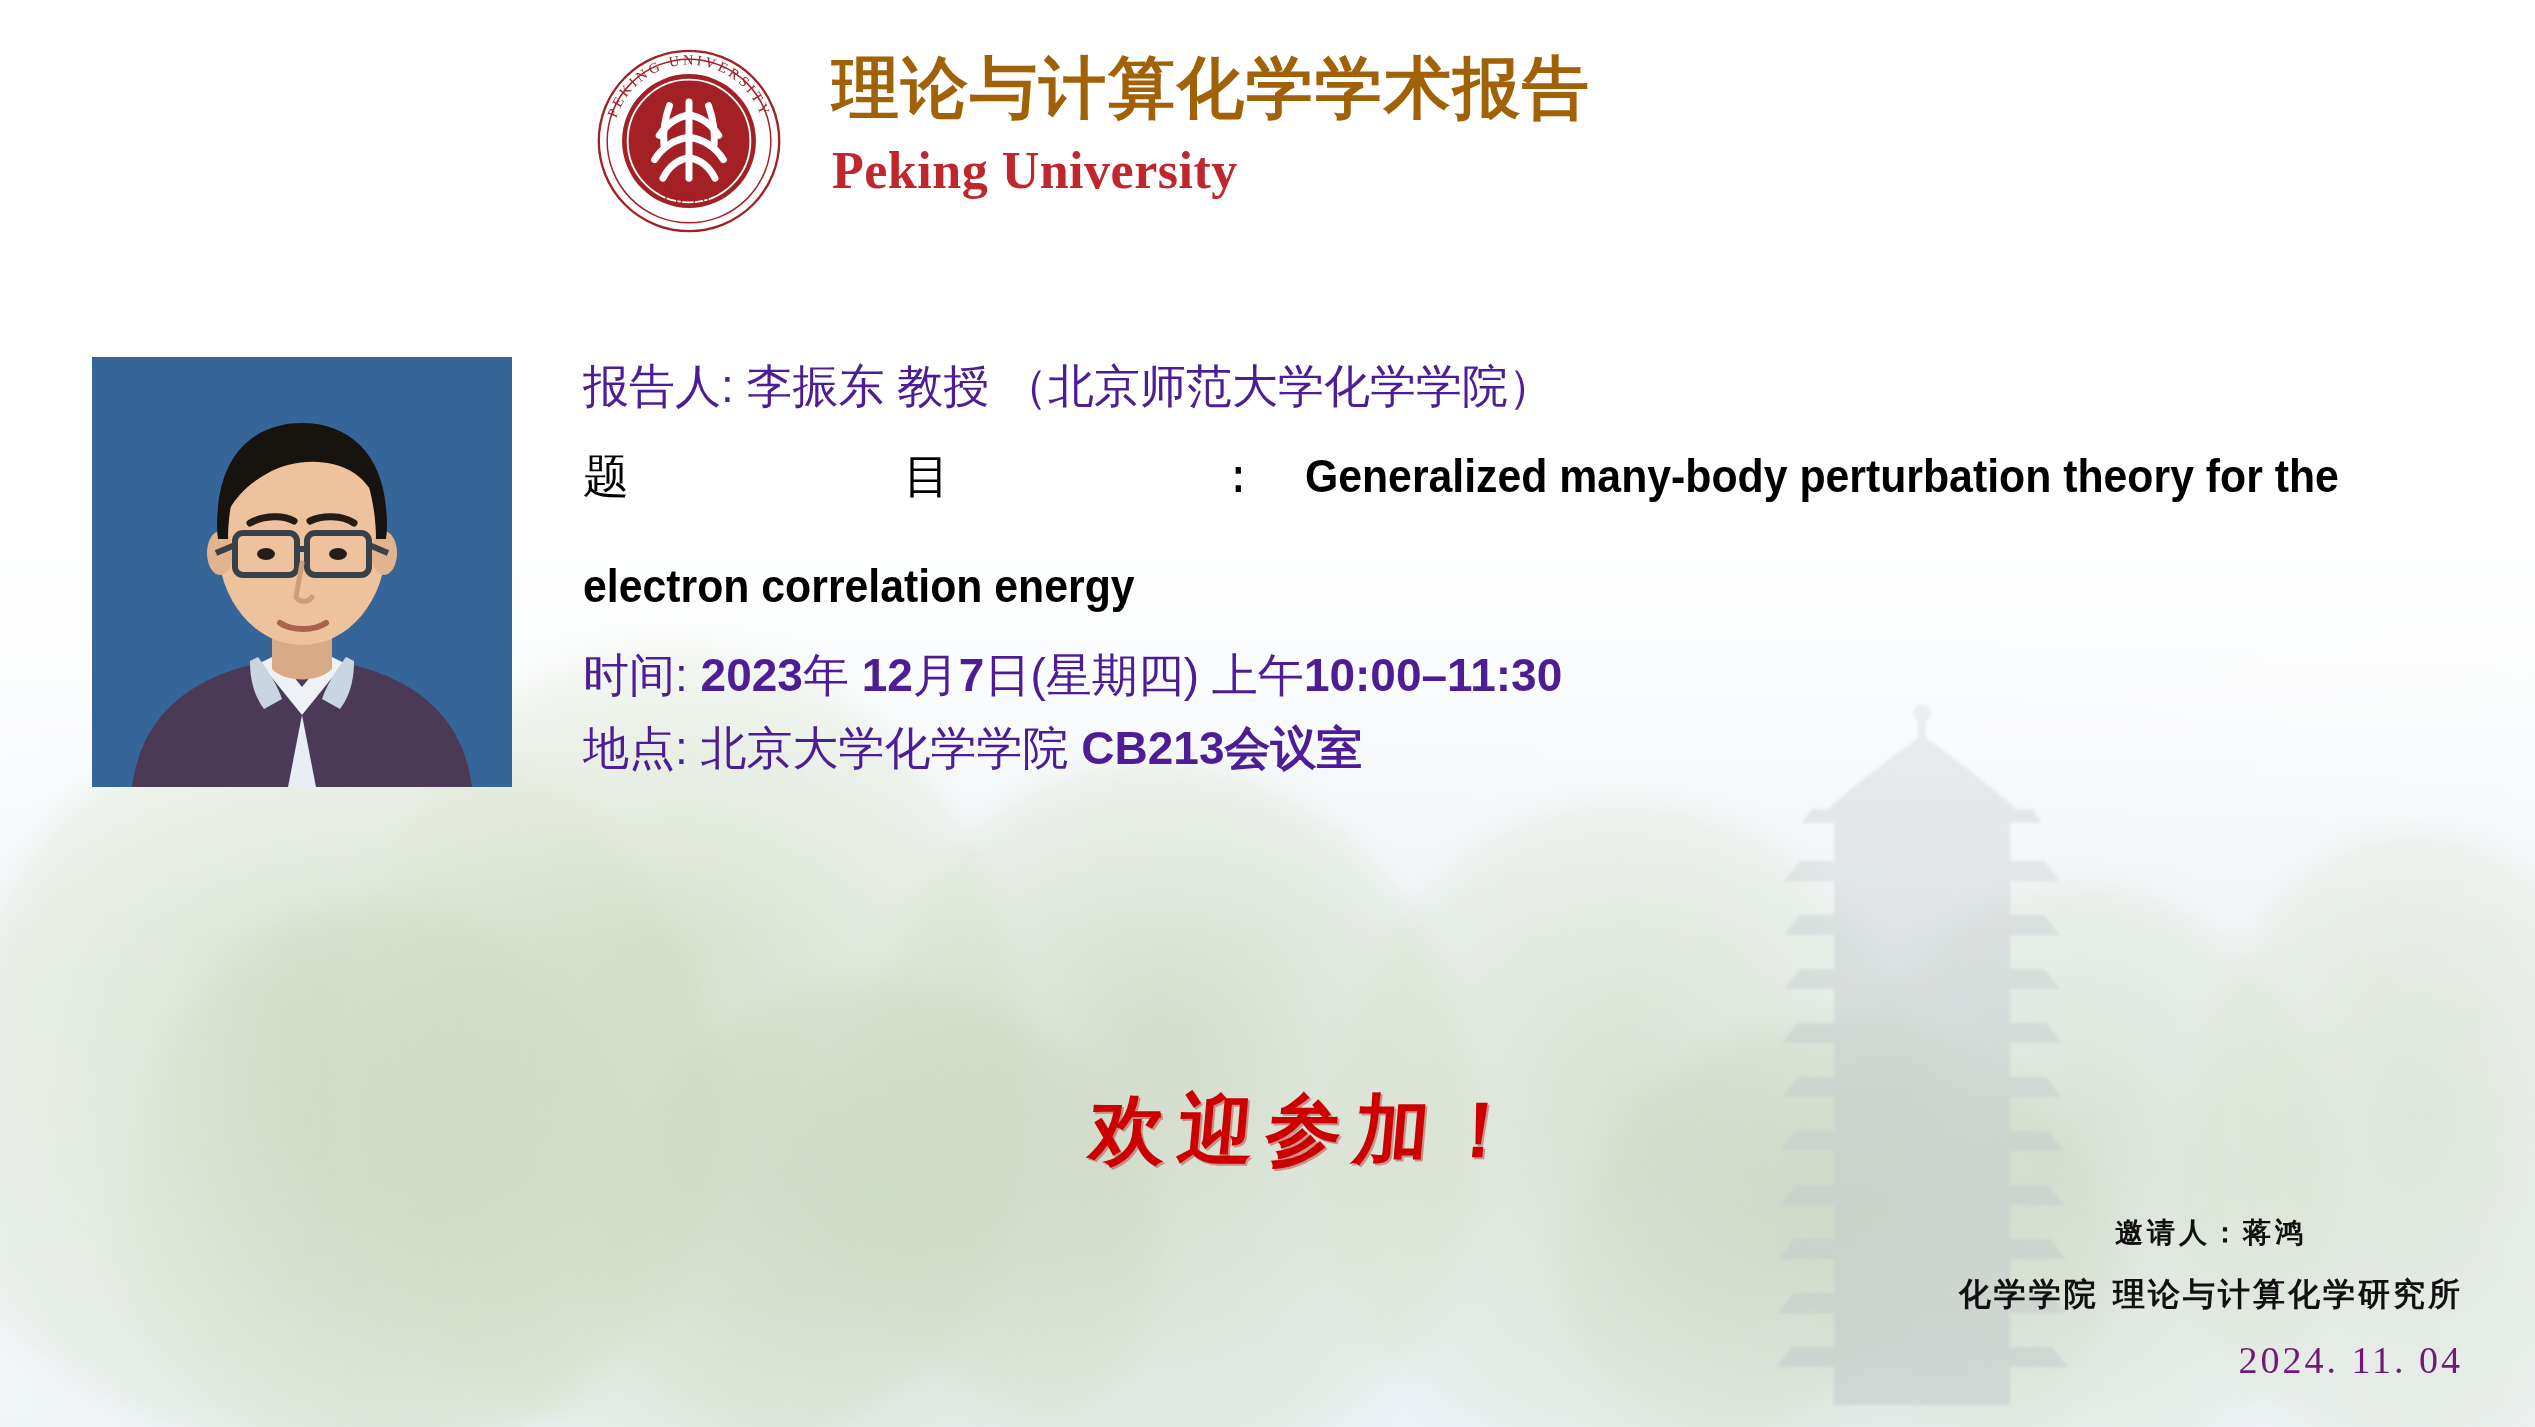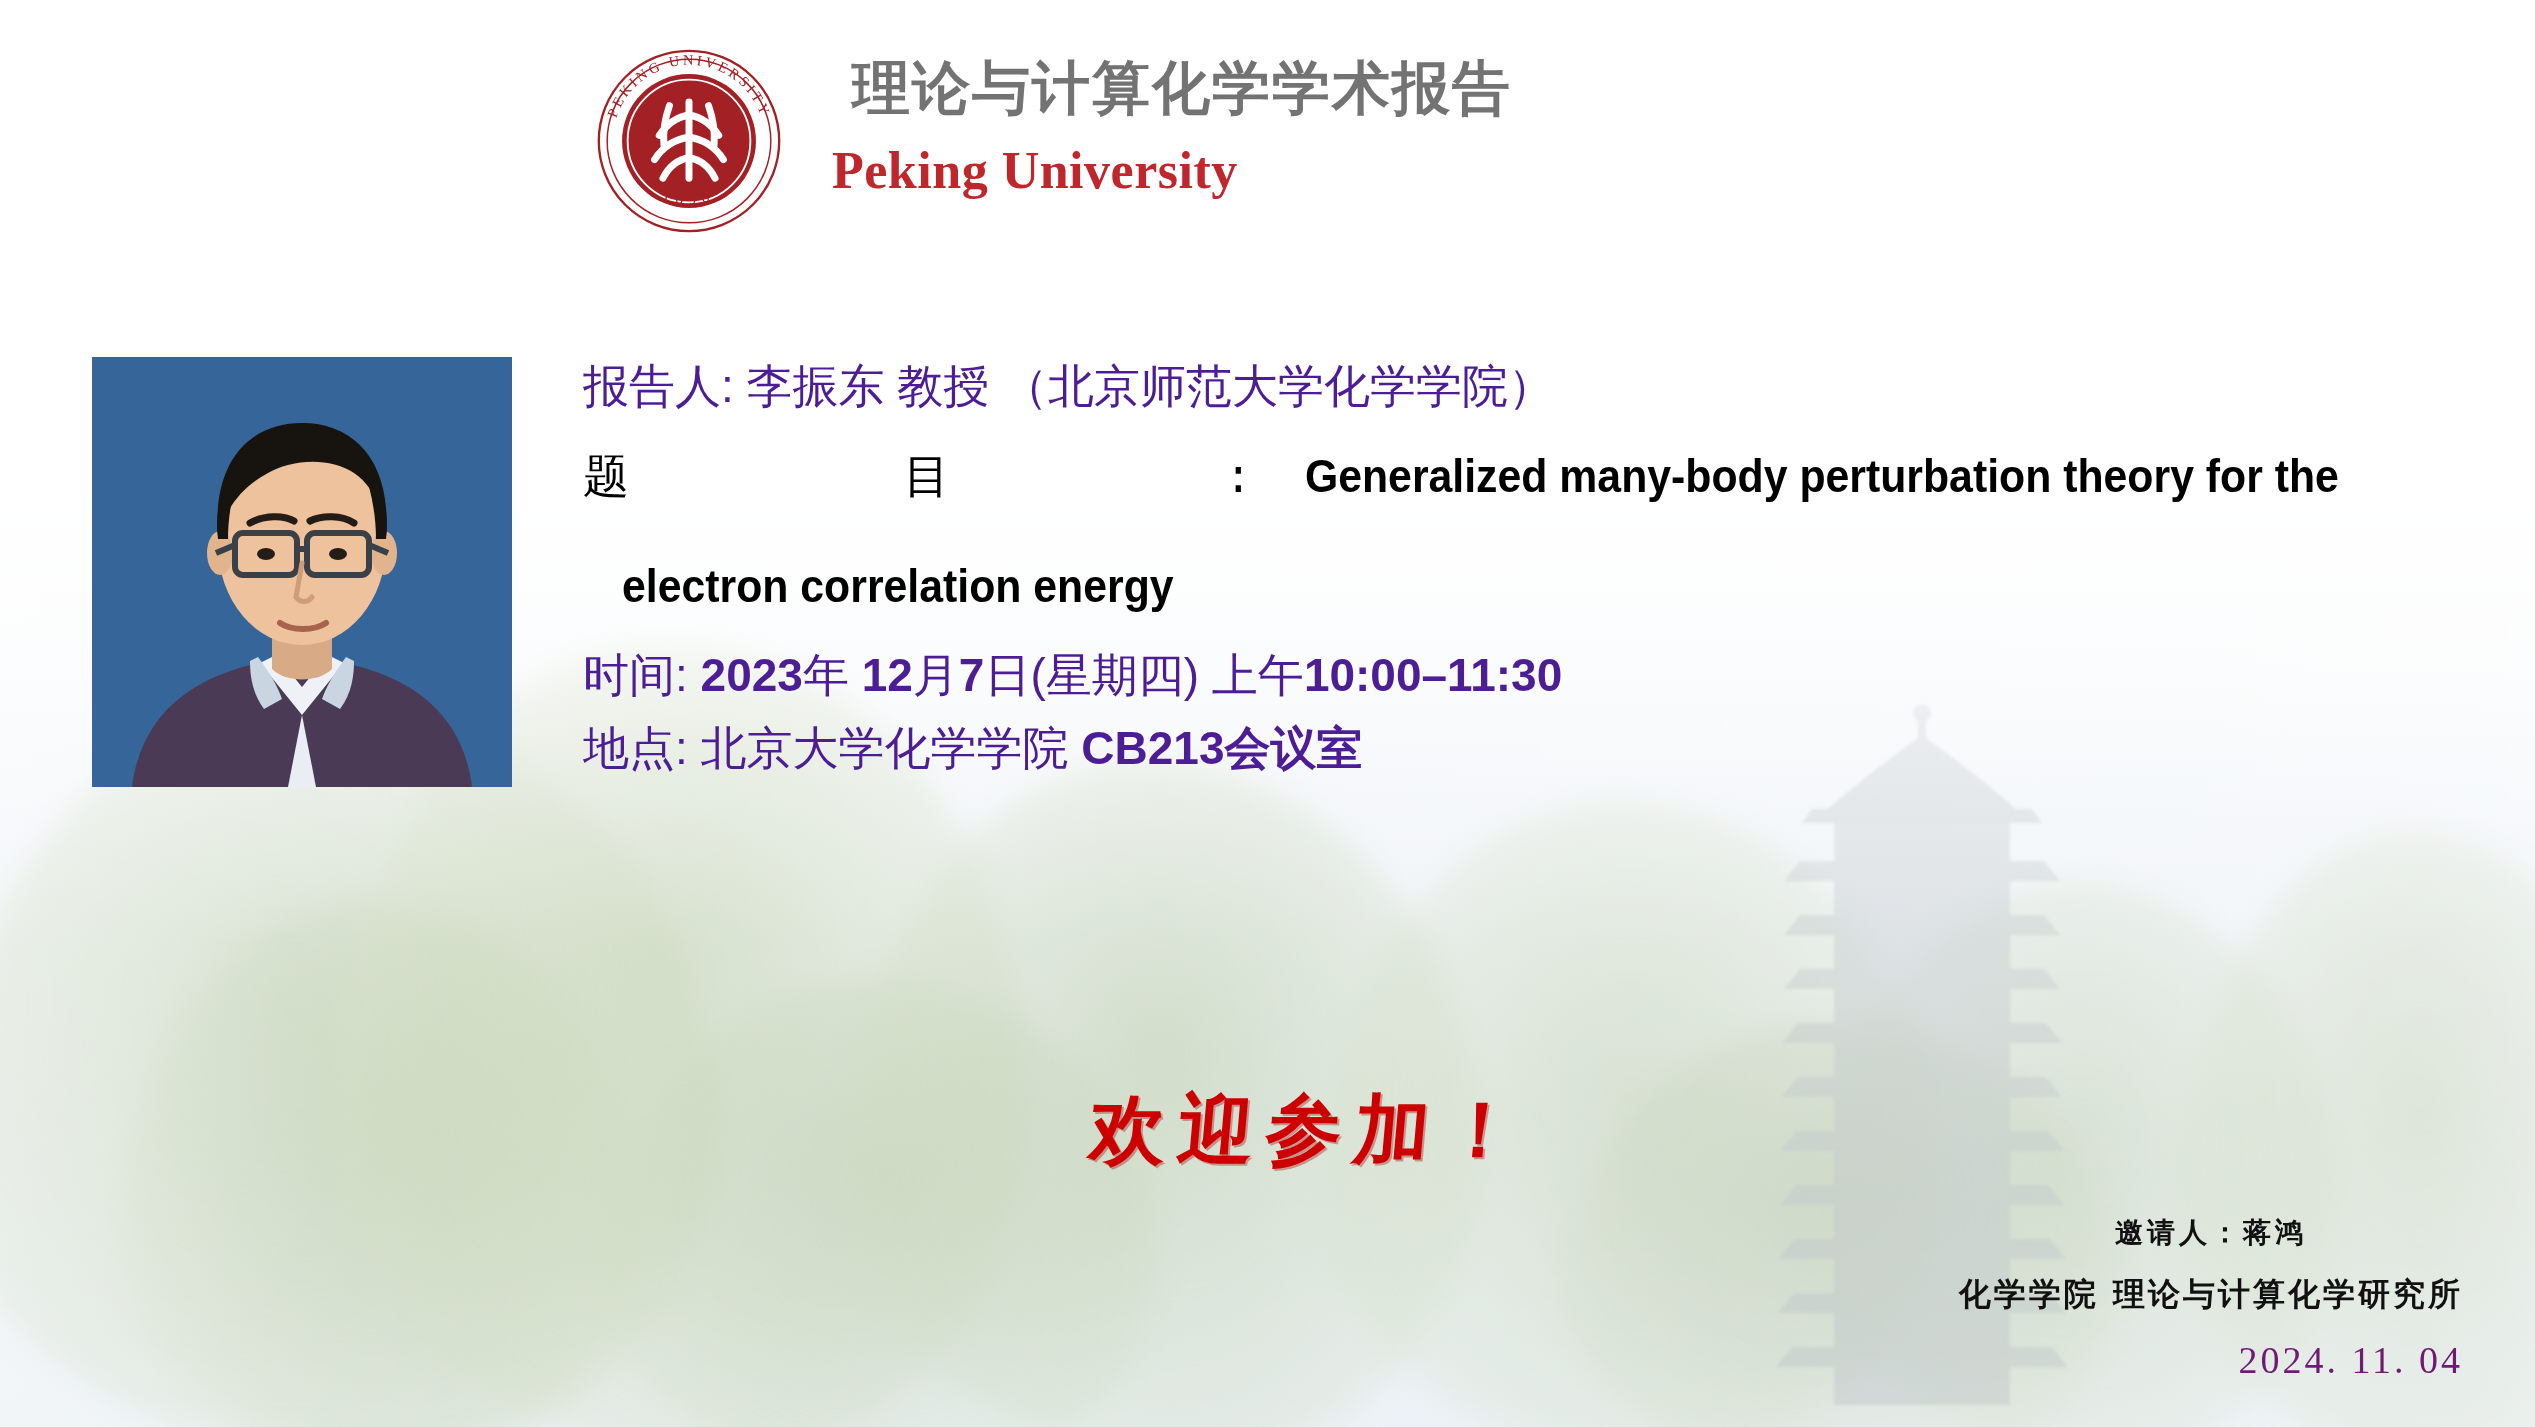--- a/index.html
+++ b/index.html
@@ -58,22 +58,22 @@
   }
 
   
   .header{position:absolute;left:0;top:0;width:100%;height:270px;}
   .seal{position:absolute;left:596px;top:48px;width:186px;height:186px;}
   .seal svg{width:100%;height:100%;display:block;}
 
   .hdr-text{position:absolute;left:832px;top:42px;}
   .hdr-cn{
     font-family:"Liberation Sans","DejaVu Sans",sans-serif;
-    font-weight:bold;font-size:58px;line-height:92px;letter-spacing:2px;
-    color:#737373;white-space:nowrap;margin-left:20px;
+    font-weight:bold;font-size:67px;line-height:92px;letter-spacing:2px;
+    color:#a16207;white-space:nowrap;
   }
   .hdr-en{
     font-family:"Liberation Serif","DejaVu Serif",serif;
     font-weight:bold;font-size:52px;line-height:62px;letter-spacing:.5px;
     color:#C0272D;white-space:nowrap;margin-top:6px;
   }
 
   
   .portrait{
     position:absolute;left:92px;top:357px;width:420px;height:430px;
@@ -97,21 +97,20 @@
     font-size:46px;line-height:106px;color:#000;
     text-align:justify;text-align-last:justify;
     width:1795px;
   }
   .title-para .t-lbl{font-weight:normal;letter-spacing:14px;font-family:Liberation Mono, monospace;}
   .title-para .t-en{font-weight:bold;transform:scaleX(.93);display:inline-block;}
   .title-line2{
     font-family:"Liberation Sans","DejaVu Sans",sans-serif;
     font-weight:bold;font-size:46px;line-height:106px;color:#000;
     white-space:nowrap;
-    margin-left:39px;
   }
   .title-line2 span{display:inline-block;transform:scaleX(.93);transform-origin:left;}
 
   
   .welcome{
     position:absolute;left:1090px;top:1080px;
     font-family:"DejaVu Sans","Liberation Sans",sans-serif;
     font-weight:bold;font-size:76px;letter-spacing:12px;
     color:#CC0000;white-space:nowrap;
     transform:skewX(-5deg);

